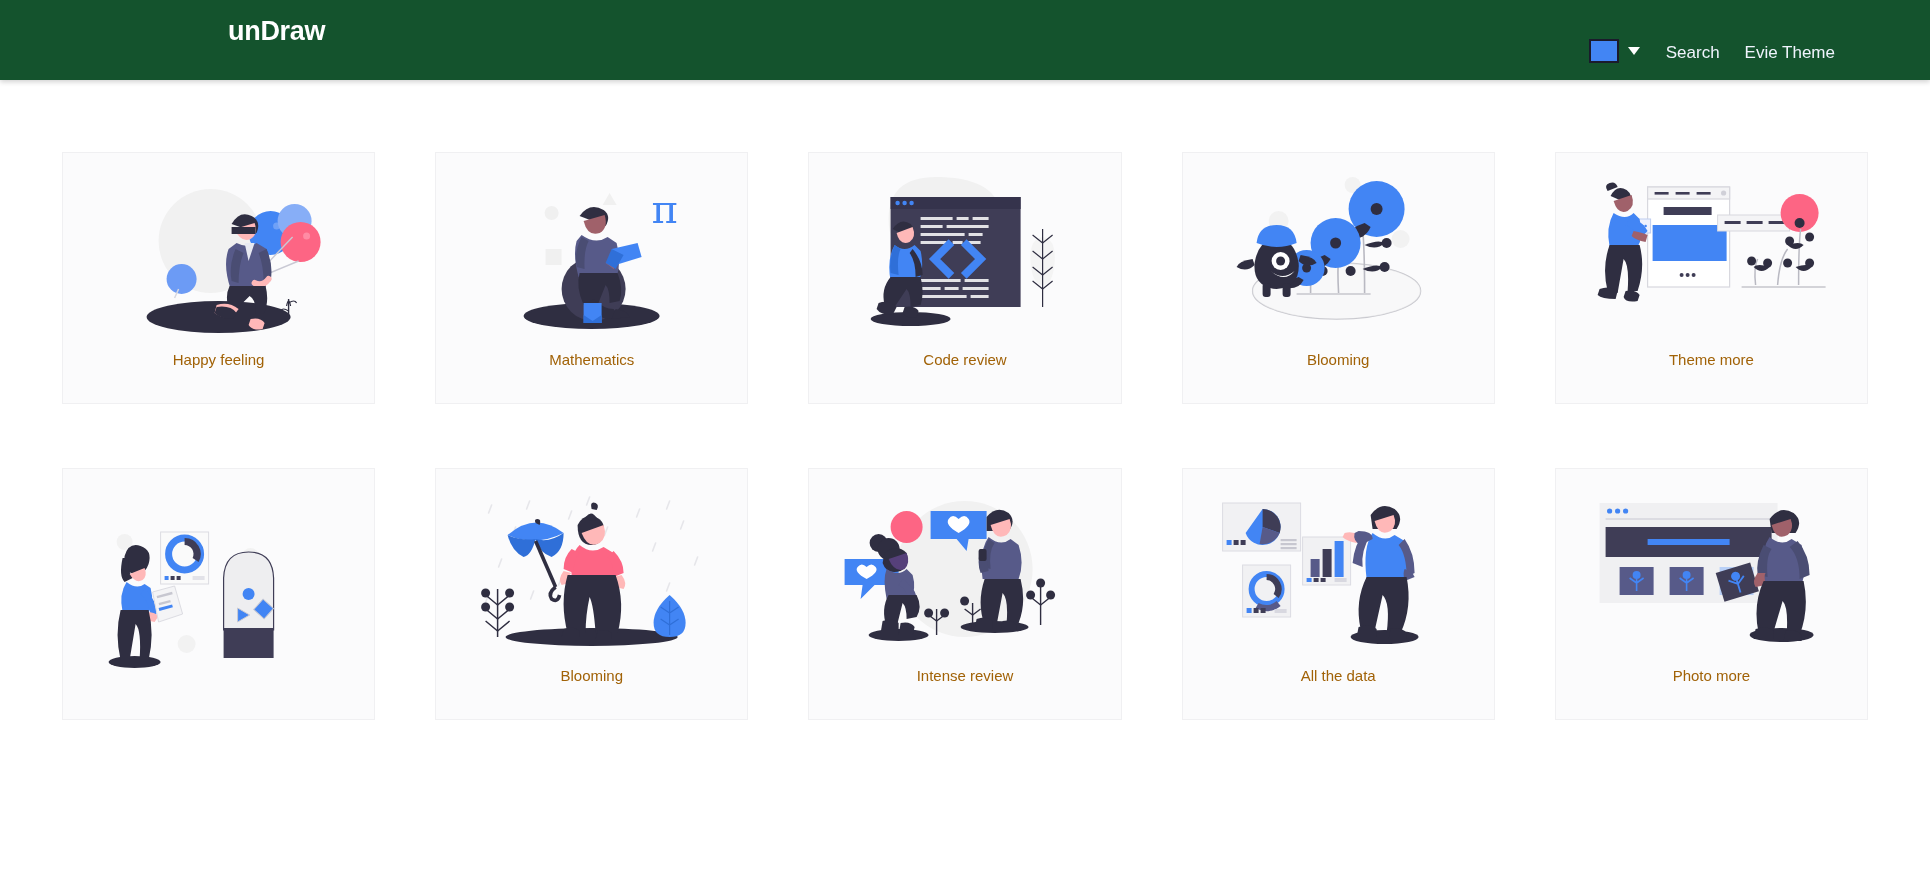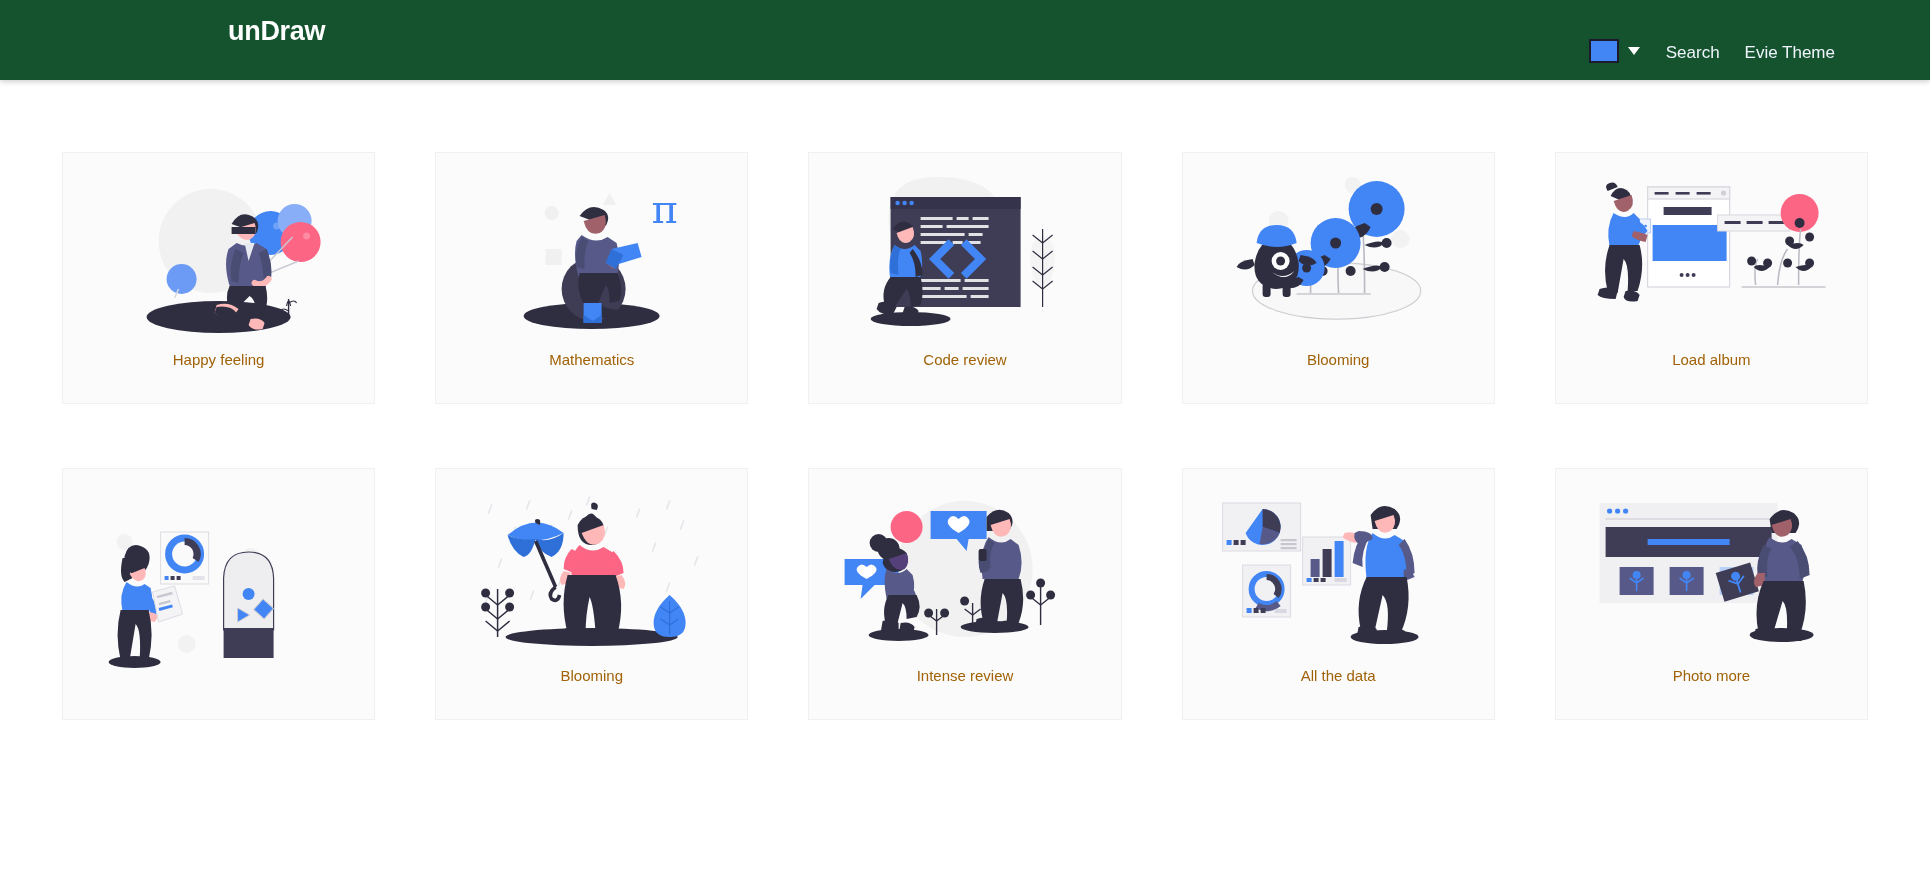--- a/index.html
+++ b/index.html
@@ -318,21 +318,21 @@
         <circle cx="218" cy="66" r="4.5" fill="#2f2e41"></circle>
         <circle cx="196" cy="92" r="4.5" fill="#2f2e41"></circle>
         <circle cx="218" cy="92" r="4.5" fill="#2f2e41"></circle>
         <circle cx="176" cy="92" r="4.5" fill="#2f2e41"></circle>
         <circle cx="160" cy="90" r="4.5" fill="#2f2e41"></circle>
         <path d="M196 74 q12-4 16 0 q-8 8 -16 0 z" fill="#2f2e41"></path>
         <path d="M204 96 q12-4 16 0 q-8 8 -16 0 z" fill="#2f2e41"></path>
         <path d="M178 96 q-12-4 -16 0 q8 8 16 0 z" fill="#2f2e41"></path>
       </svg>
     </div>
-    <div class="card-label">Load album</div>
+    <div class="card-label">Theme more</div>
   </div>
 
   <div class="card">
     <div class="card-art">
       <svg viewBox="0 0 240 170">
         <circle cx="26" cy="26" r="8" fill="#f2f2f2"></circle>
         <circle cx="152" cy="40" r="8" fill="#f2f2f2"></circle>
         <circle cx="88" cy="128" r="9" fill="#f2f2f2"></circle>
         <rect x="62" y="16" width="48" height="52" fill="#fafafa" stroke="#dcdce2"></rect>
         <circle cx="86" cy="38" r="16" fill="none" stroke="#4285f4" stroke-width="7"></circle>

